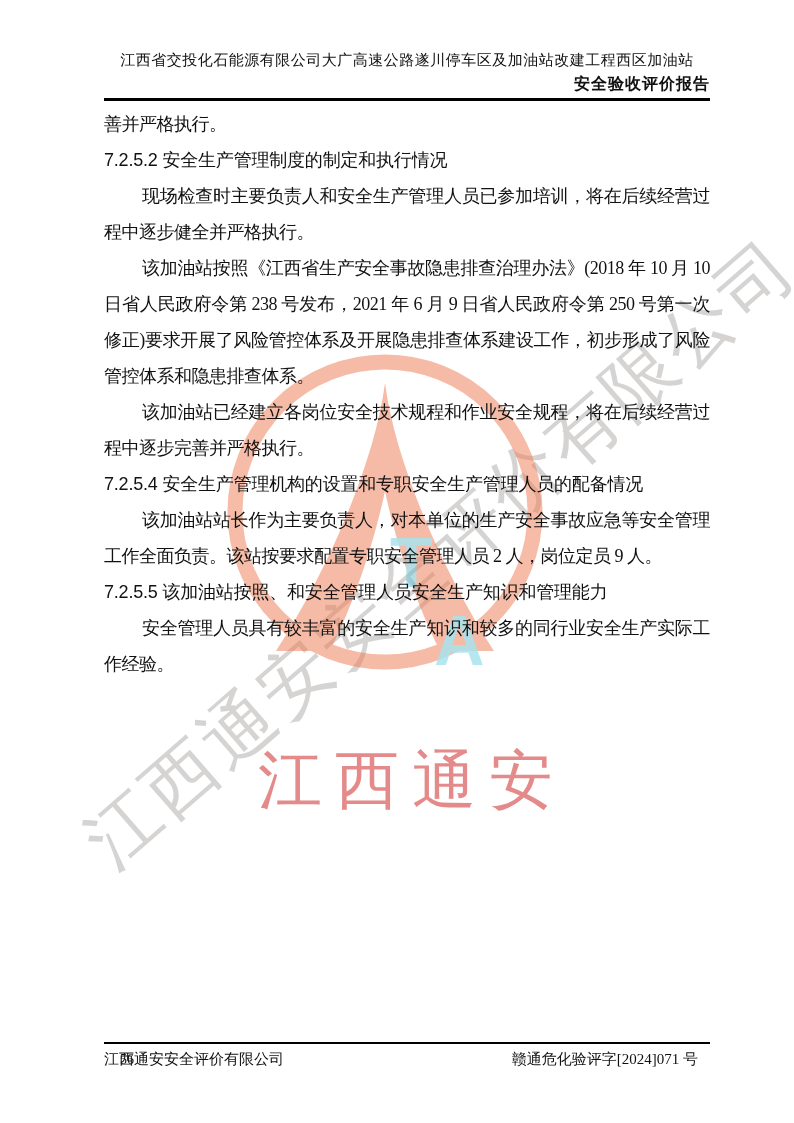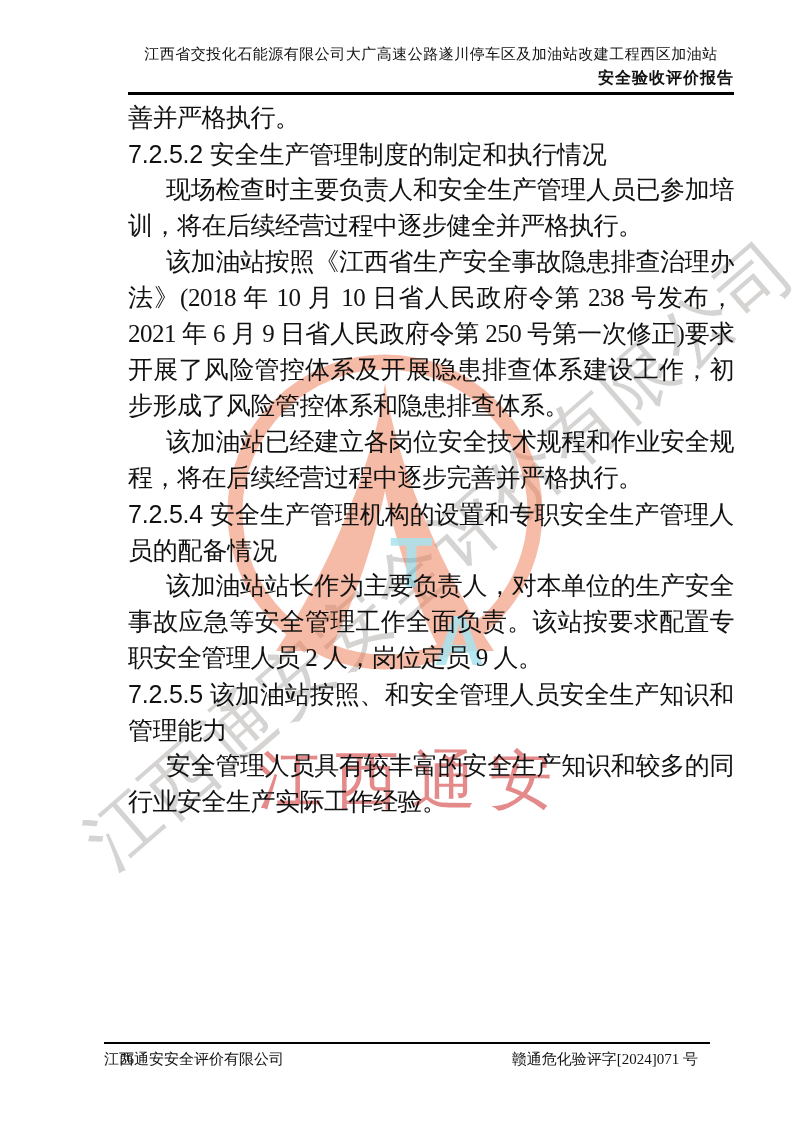--- a/index.html
+++ b/index.html
@@ -24,34 +24,34 @@
   .wm-logo{position:absolute;left:222px;top:349px;}
   .wm-red{
     position:absolute;left:258px;top:744px;
     white-space:nowrap;
     font-family:"Liberation Sans","DejaVu Sans",sans-serif;
     font-weight:400;
     font-size:64px;line-height:72px;letter-spacing:13px;
     color:rgba(206,42,42,0.55);
   }
   
-  .content{position:absolute;left:104px;top:44px;width:606px;z-index:1;margin-left:24px;}
+  .content{position:absolute;left:104px;top:50px;width:606px;z-index:1;}
   .hdr-line1{
     text-align:center;font-size:15px;line-height:21px;
     font-weight:400;letter-spacing:0.5px;
   }
   .hdr-line2{
     text-align:right;font-size:16px;line-height:22px;margin-top:2px;
     font-family:"Liberation Sans","DejaVu Sans",sans-serif;
     font-weight:700;letter-spacing:1px;
   }
   .hdr-rule{border-bottom:3px solid #000;margin-top:3px;}
   .body-text{
     margin-top:5px;
-    font-size:25px;line-height:36px;letter-spacing:-0.5px;
+    font-size:18px;line-height:36px;letter-spacing:-0.5px;
     text-align:justify;
   }
   .body-text p{margin:0;}
   .para{text-indent:38px;}
   .cont{text-indent:0;}
   .heading{
     font-family:"Liberation Sans","DejaVu Sans",sans-serif;
     font-weight:400;text-indent:0;letter-spacing:-0.2px;
   }
   

